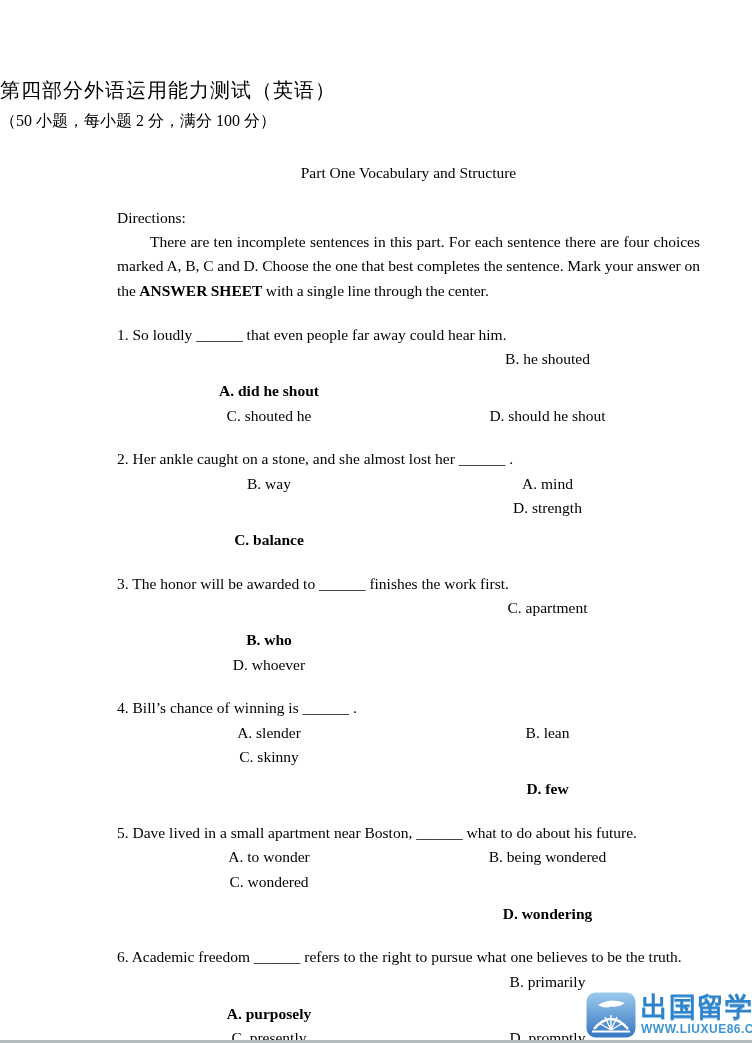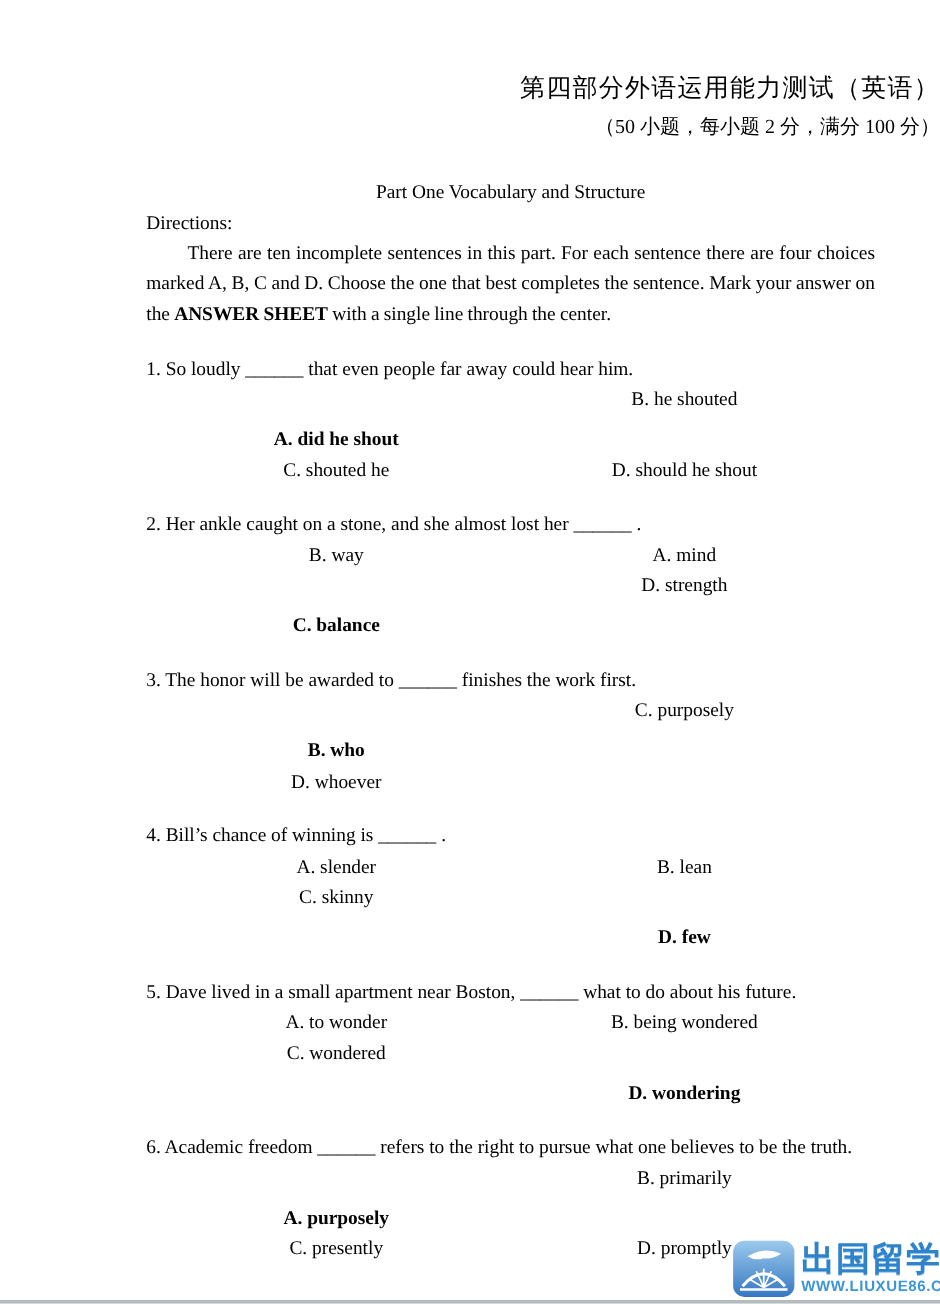--- a/index.html
+++ b/index.html
@@ -7,39 +7,39 @@
     position: relative;
     width: 752px;
     height: 1043px;
     background: #ffffff;
     overflow: hidden;
     box-sizing: border-box;
     font-family: "Liberation Serif", serif;
     color: #000000;
     border-bottom: 3px solid #b4bcbe;
   }
-  .doc-header { padding-top: 57px; text-align: right; }
+  .doc-header { padding-top: 76px; text-align: left; }
   .title {
     margin: 0;
     font-size: 20px;
     font-weight: normal;
     letter-spacing: 1px;
     line-height: 28px;
   }
   .subtitle {
     margin-top: 8px;
     font-size: 16px;
     line-height: 18px;
   }
   .body {
     margin: 30px 52px 0 117px;
     font-size: 15.5px;
   }
   .part-heading { line-height: 25px; text-align: center; }
-  .directions-label { line-height: 25px; }
+  .directions-label { line-height: 25px; margin-top: 20px; }
   .directions {
     margin: 0;
     text-indent: 33px;
     text-align: justify;
     line-height: 24.3px;
     word-spacing: -0.5px;
   }
   .bold { font-weight: bold; margin-top: 32px; }
   .questions { margin-top: 20px; }
   .question { margin-bottom: 19px; }
@@ -117,21 +117,21 @@
           <span class="opt">A. mind</span>
           <span class="opt bold">C. balance</span>
           <span class="opt">D. strength</span>
         </div>
       </div>
 
       <div class="question">
         <div class="stem">3. The honor will be awarded to ______ finishes the work first.</div>
         <div class="opts">
           <span class="opt bold">B. who</span>
-          <span class="opt">C. purposely</span>
+          <span class="opt">C. apartment</span>
           <span class="opt">D. whoever</span>
         </div>
       </div>
 
       <div class="question">
         <div class="stem">4. Bill’s chance of winning is ______ .</div>
         <div class="opts">
           <span class="opt">A. slender</span>
           <span class="opt">B. lean</span>
           <span class="opt">C. skinny</span>

